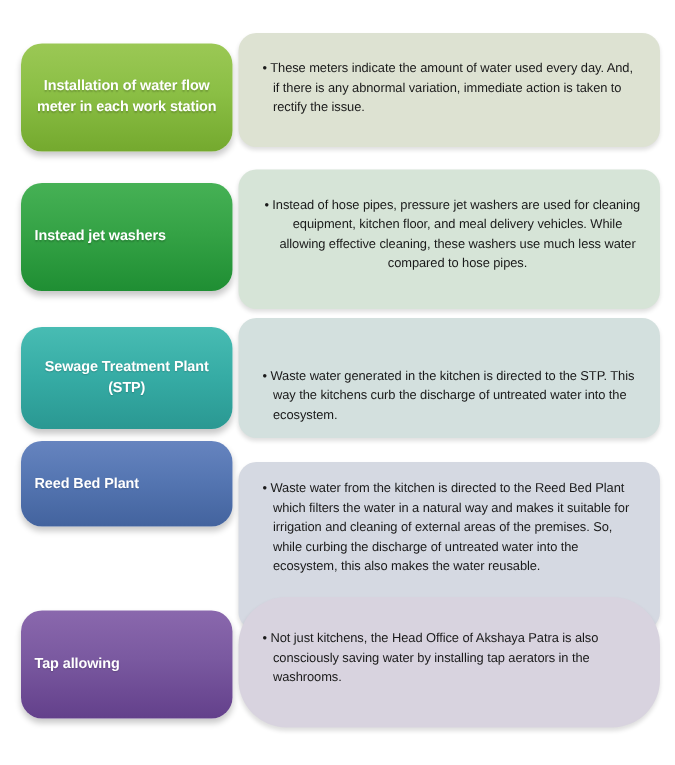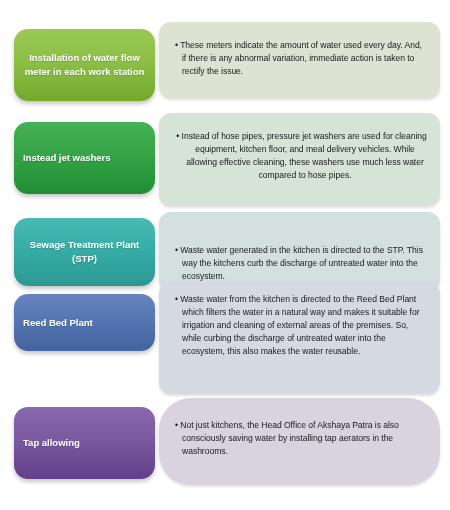--- a/index.html
+++ b/index.html
@@ -64,21 +64,21 @@
   .r0 .panel-text{top:17px;}
 
   .r1 .panel{top:113px;height:93px;text-align:center;}
   .r1 .pill {top:122px;height:72px;}
   .r1 .panel-text{top:17px;}
 
   .r2 .panel{top:212px;height:80px;}
   .r2 .pill {top:218px;height:68px;}
   .r2 .panel-text{top:32px;}
 
-  .r3 .panel{top:282px;height:112px;}
+  .r3 .panel{top:308px;height:112px;}
   .r3 .pill {top:294px;height:57px;}
   .r3 .panel-text{top:11px;}
 
   .r4 .panel{top:398px;height:87px;}
   .r4 .pill {top:407px;height:72px;}
   .r4 .panel-text{top:21px;}
 
   
   .c-green  .pill{background:linear-gradient(180deg,#9BC855 0%,#8BBF45 45%,#74A92E 100%);}
   .c-green  .panel{background:#dde2d2;}

